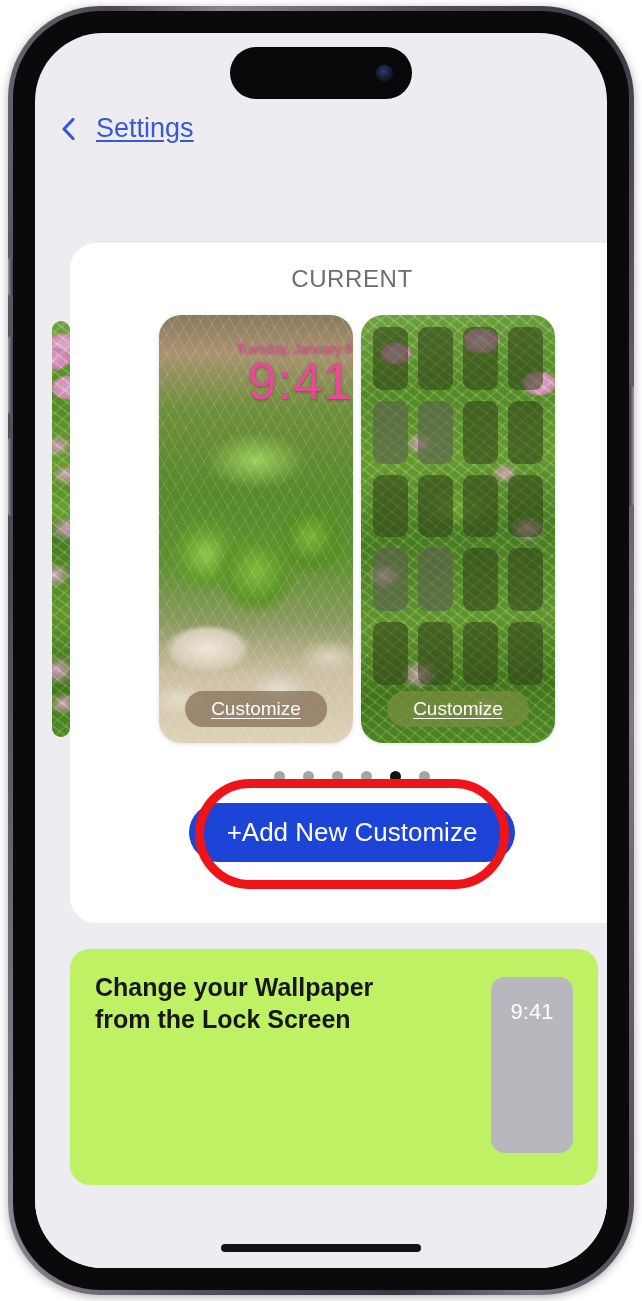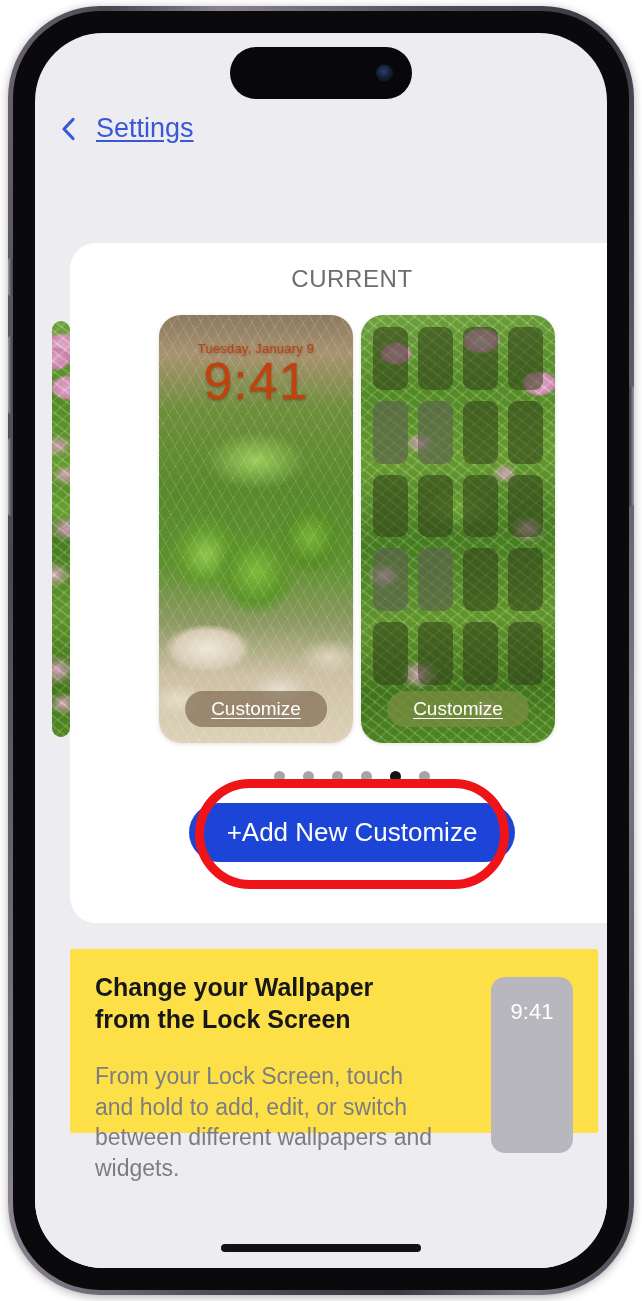--- a/index.html
+++ b/index.html
@@ -270,23 +270,23 @@
     inset: 0;
     background:
       repeating-linear-gradient(62deg, rgba(255,255,255,0.16) 0 1px, rgba(255,255,255,0) 1px 9px),
       repeating-linear-gradient(-58deg, rgba(255,255,255,0.13) 0 1px, rgba(255,255,255,0) 1px 11px);
     opacity: 0.85;
   }
   .lock-text {
     position: absolute;
     left: 0; right: 0;
     top: 26px;
-    text-align: center;
+    text-align: right;
     z-index: 3;
-    color: #c2410c;
+    color: #ec4899;
     text-shadow: 0 1px 3px rgba(0,0,0,0.35);
   }
   .lock-date {
     font-size: 13px;
     letter-spacing: 0.2px;
   }
   .lock-time {
     font-size: 52px;
     font-weight: 300;
     line-height: 1.05;
@@ -412,23 +412,23 @@
     pointer-events: none;
     z-index: 3;
   }
 
   
   .info-card {
     position: absolute;
     left: 35px;
     top: 792px;
     width: 528px;
-    height: 184px;
-    background: #fde047;
-    border-radius: 2px;
+    height: 236px;
+    background: #bef264;
+    border-radius: 20px;
   }
   .info-title {
     position: absolute;
     left: 25px;
     top: 22px;
     width: 330px;
     font-size: 25px;
     font-weight: bold;
     color: #17171a;
     line-height: 1.28;
@@ -558,21 +558,20 @@
           </div>
 
           <div class="add-wallpaper-wrap">
             <div class="add-wallpaper-btn">+Add New Customize</div>
             <div class="annotation-ring"></div>
           </div>
         </div>
 
         <div class="info-card">
           <div class="info-title">Change your Wallpaper from the Lock Screen</div>
-          <div class="info-body">From your Lock Screen, touch and hold to add, edit, or switch between different wallpapers and widgets.</div>
           <div class="info-thumb">
             <div class="info-thumb-time">9:41</div>
           </div>
         </div>
 
       </div>
 
       <div class="home-indicator"></div>
     </div>
   </div>

